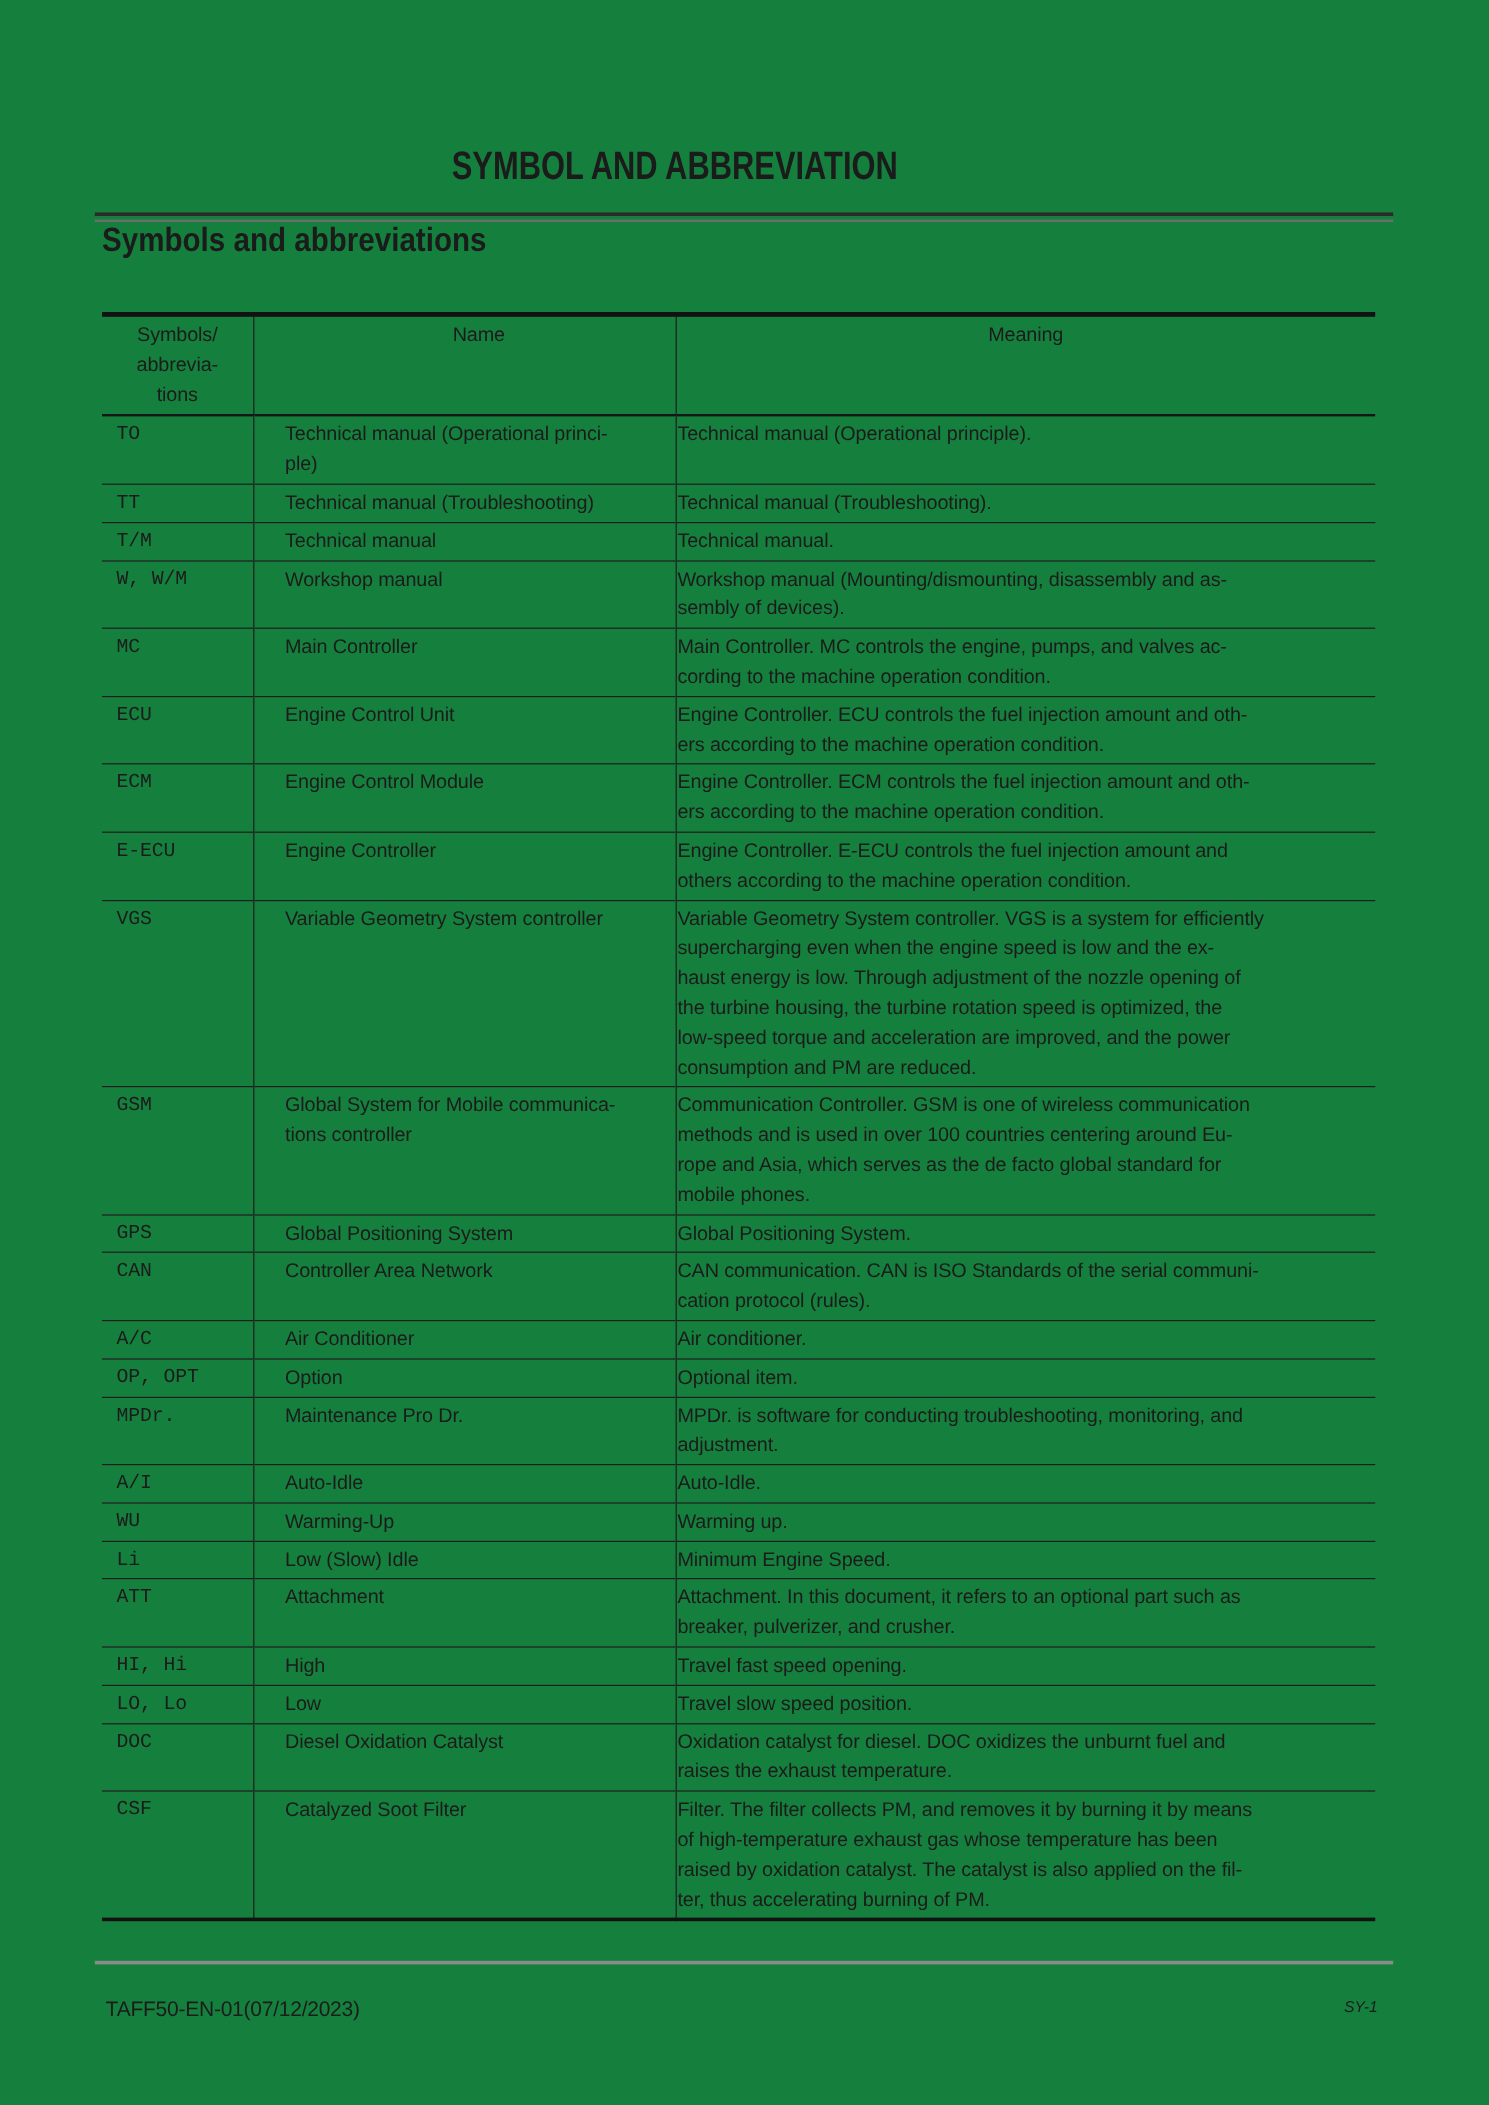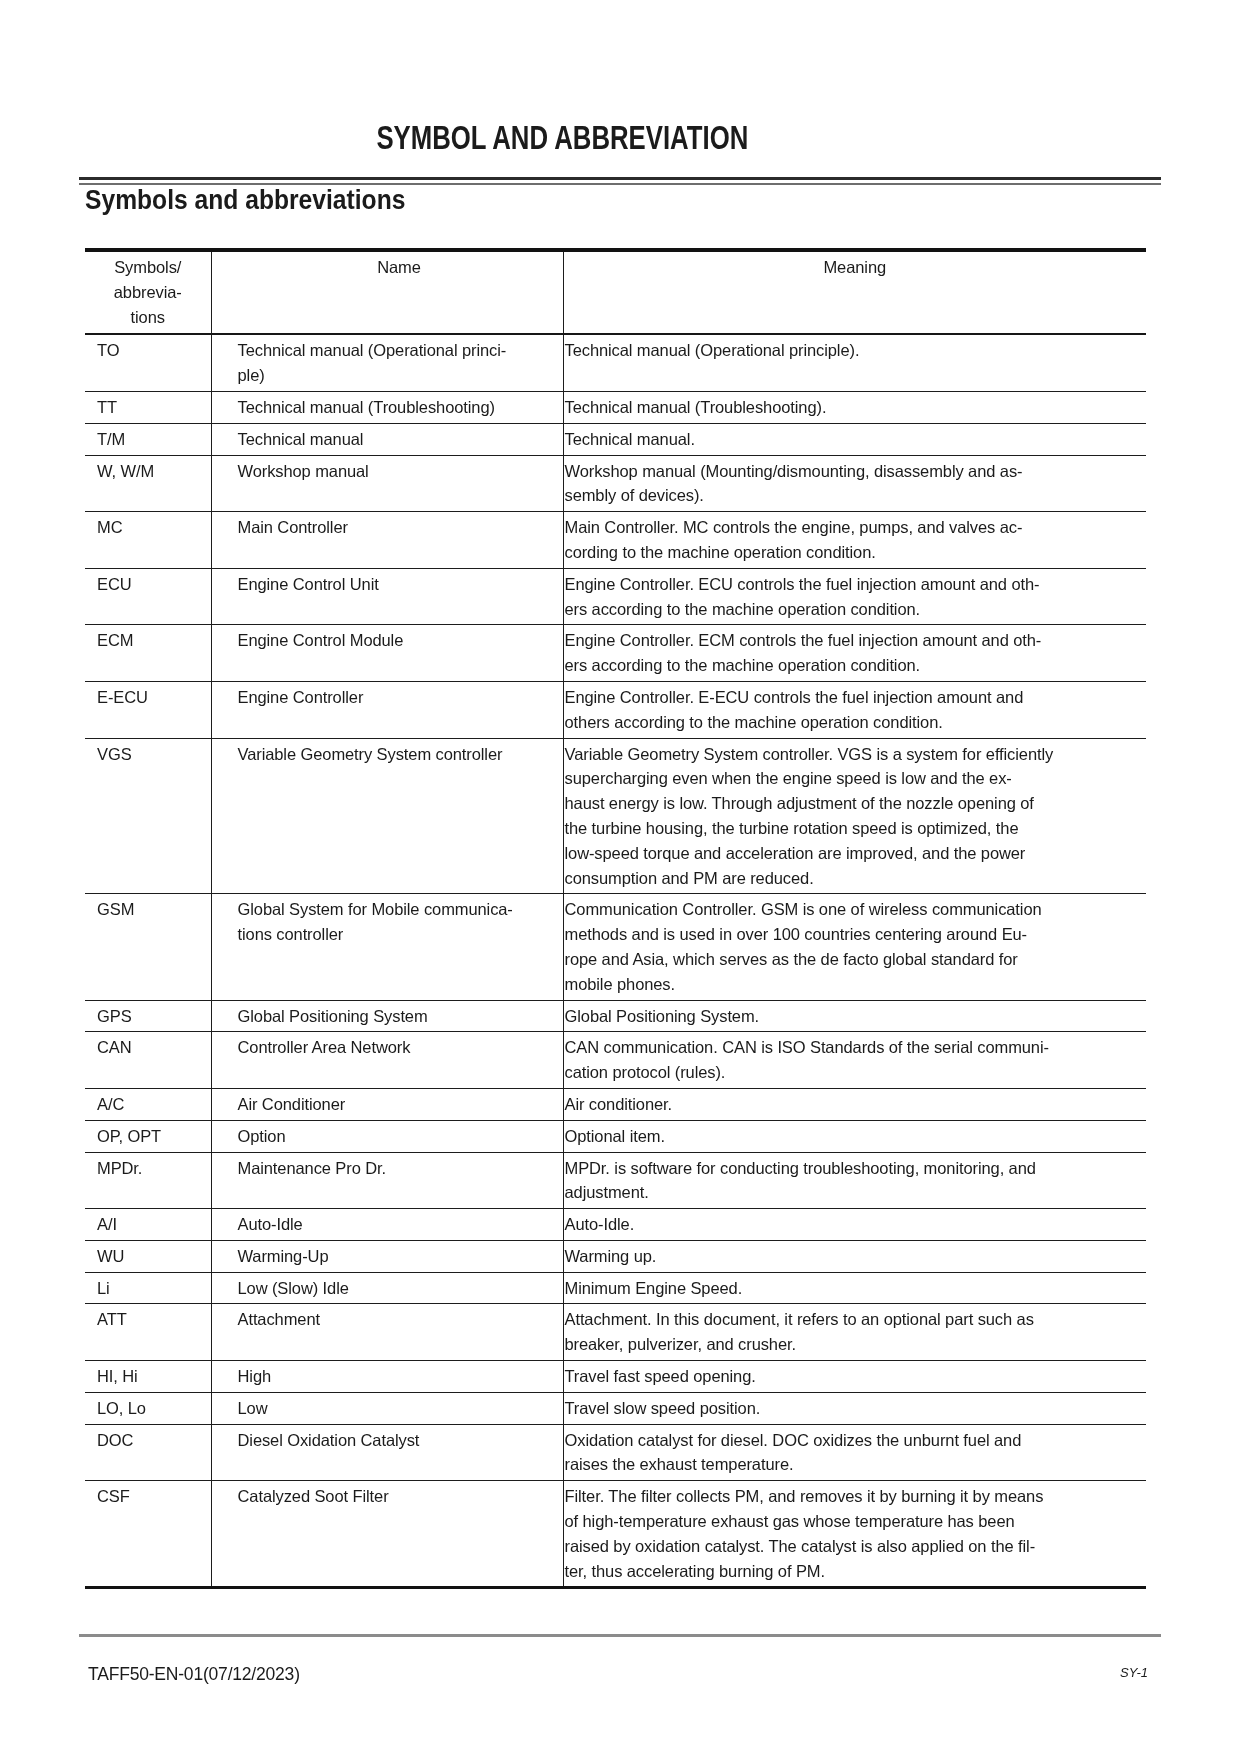--- a/index.html
+++ b/index.html
@@ -1,20 +1,20 @@
 <!DOCTYPE html>
 <html><head>
 <meta charset="utf-8">
 <style>
   html,body{margin:0;padding:0;background:#e8e8e8;}
   .page{
     position:relative;
     width:1241px;height:1754px;
     margin:0 auto;
-    background:#ffffff;
+    background:#15803d;
     font-family:"Liberation Sans", sans-serif;
     color:#1b1b1b;
     overflow:hidden;
   }
   .title{
     position:absolute;top:116px;left:0;width:1124px;
     text-align:center;
     font-size:33px;font-weight:bold;line-height:44px;
     white-space:pre;
   }
@@ -24,21 +24,21 @@
     border-top:3px solid #2b2b2b;
     border-bottom:2px solid #6e6e6e;
   }
   .subheading{
     position:absolute;top:183px;left:85px;
     font-size:28px;font-weight:bold;line-height:34px;
     white-space:pre;
   }
   .subheading .squeeze-l{display:inline-block;transform:scaleX(0.88);transform-origin:left center;}
   table.abbr{
-    position:absolute;top:248px;left:85px;
+    position:absolute;top:260px;left:85px;
     width:1061px;
     border-collapse:collapse;table-layout:fixed;
     border-top:4px solid #121212;
     border-bottom:3px solid #121212;
     font-size:16.5px;line-height:24.8px;letter-spacing:-0.1px;
   }
   table.abbr th, table.abbr td{
     vertical-align:top;
     white-space:pre;
     overflow:visible;
@@ -48,21 +48,21 @@
     text-align:center;
     padding:3px 2px 4px 2px;
     border-bottom:2.5px solid #161616;
   }
   table.abbr tbody td{
     padding:3px 6px 3px 9px;
     border-top:1.8px solid #1d1d1d;
   }
   table.abbr td.c-symbol, table.abbr th.c-symbol{border-right:1.8px solid #1d1d1d;}
   table.abbr td.c-name,   table.abbr th.c-name  {border-right:1.8px solid #1d1d1d;padding-left:26px;}
-  table.abbr tbody td.c-symbol{padding-left:12px;}
+  table.abbr tbody td.c-symbol{padding-left:12px;font-family:Liberation Mono, monospace;}
   table.abbr tbody td.c-meaning{padding-left:1px;}
   .footer-rule{
     position:absolute;top:1634px;left:79px;width:1082px;height:3px;
     background:#8b8b8b;
   }
   .footer-doc{
     position:absolute;top:1662px;left:88px;
     font-size:17.5px;letter-spacing:-0.2px;line-height:24px;
   }
   .footer-page{

